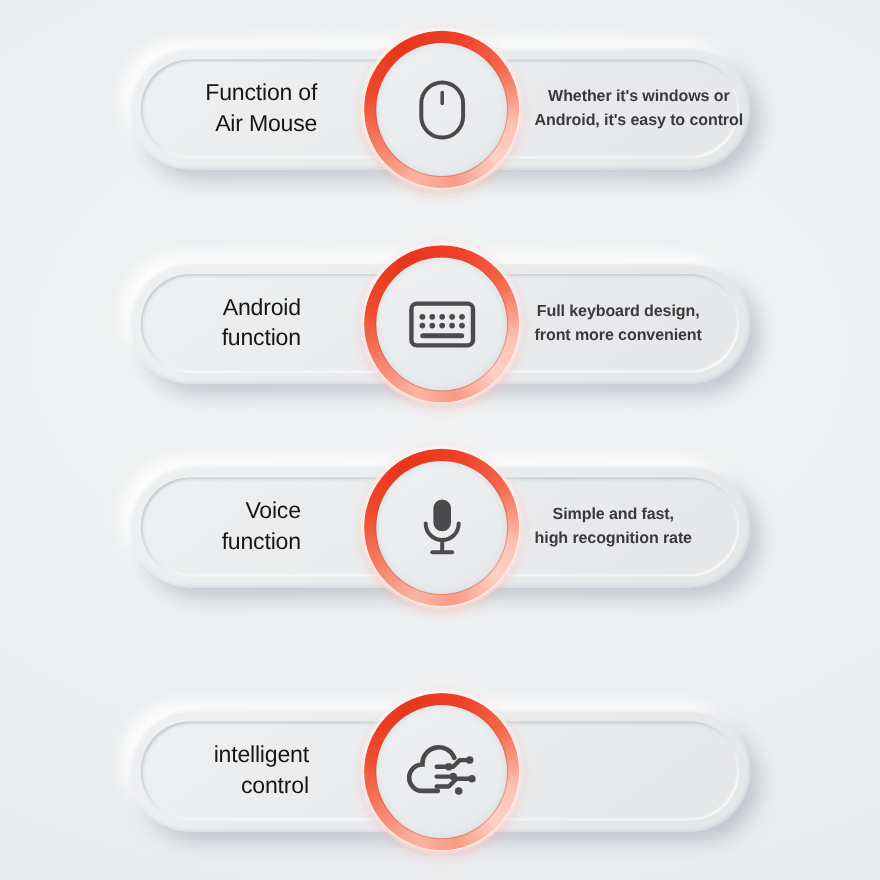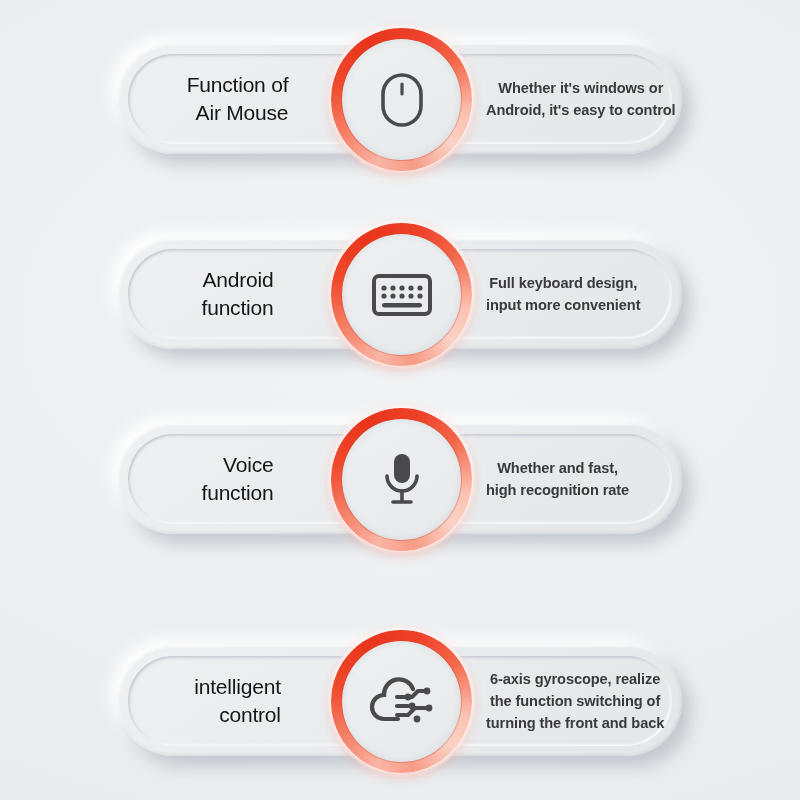--- a/index.html
+++ b/index.html
@@ -249,21 +249,21 @@
             <circle cx="31" cy="25" r="2.6"></circle>
             <circle cx="40" cy="25" r="2.6"></circle>
             <circle cx="49" cy="25" r="2.6"></circle>
             <rect x="11" y="32" width="40" height="4.6" rx="2.3"></rect>
           </g>
         </svg>
       </div>
     </div>
 
     <div class="desc">Full keyboard design,
-input more convenient</div>
+front more convenient</div>
   </div>
 
   <div class="row r3">
     <div class="pill"></div>
 
     <div class="title">Voice
 function</div>
 
     <div class="medallion">
       <div class="halo"></div>
@@ -273,21 +273,21 @@
       <div class="icon">
         <svg width="44" height="56" viewBox="0 0 44 56">
           <rect class="icon-fill" x="14" y="2" width="16" height="29" rx="8" ry="8"></rect>
           <path class="icon-stroke" d="M7 24 a15 15 0 0 0 30 0" stroke-width="3.6" stroke-linecap="round"></path>
           <line class="icon-stroke" x1="22" y1="39" x2="22" y2="49" stroke-width="3.6" stroke-linecap="round"></line>
           <line class="icon-stroke" x1="13" y1="50" x2="31" y2="50" stroke-width="3.6" stroke-linecap="round"></line>
         </svg>
       </div>
     </div>
 
-    <div class="desc">Whether and fast,
+    <div class="desc">Simple and fast,
 high recognition rate</div>
   </div>
 
   <div class="row r4">
     <div class="pill"></div>
 
     <div class="title">intelligent
 control</div>
 
     <div class="medallion">
@@ -309,18 +309,15 @@
             <circle cx="40" cy="23" r="3.4"></circle>
             <circle cx="59" cy="17" r="3.4"></circle>
             <circle cx="44" cy="32" r="3.4"></circle>
             <circle cx="61" cy="34" r="3.4"></circle>
             <circle cx="49" cy="45" r="3.4"></circle>
           </g>
         </svg>
       </div>
     </div>
 
-    <div class="desc">6-axis gyroscope, realize
-the function switching of
-turning the front and back</div>
   </div>
 
 </div>
 
 </body></html>

